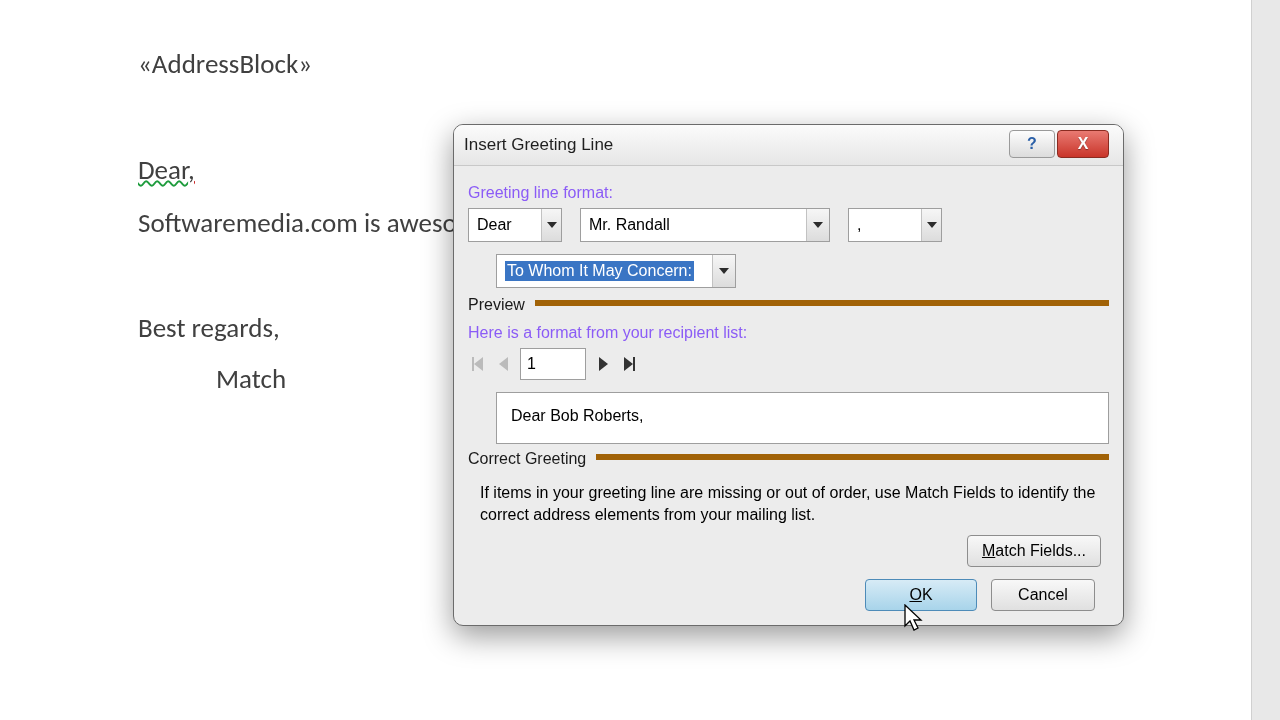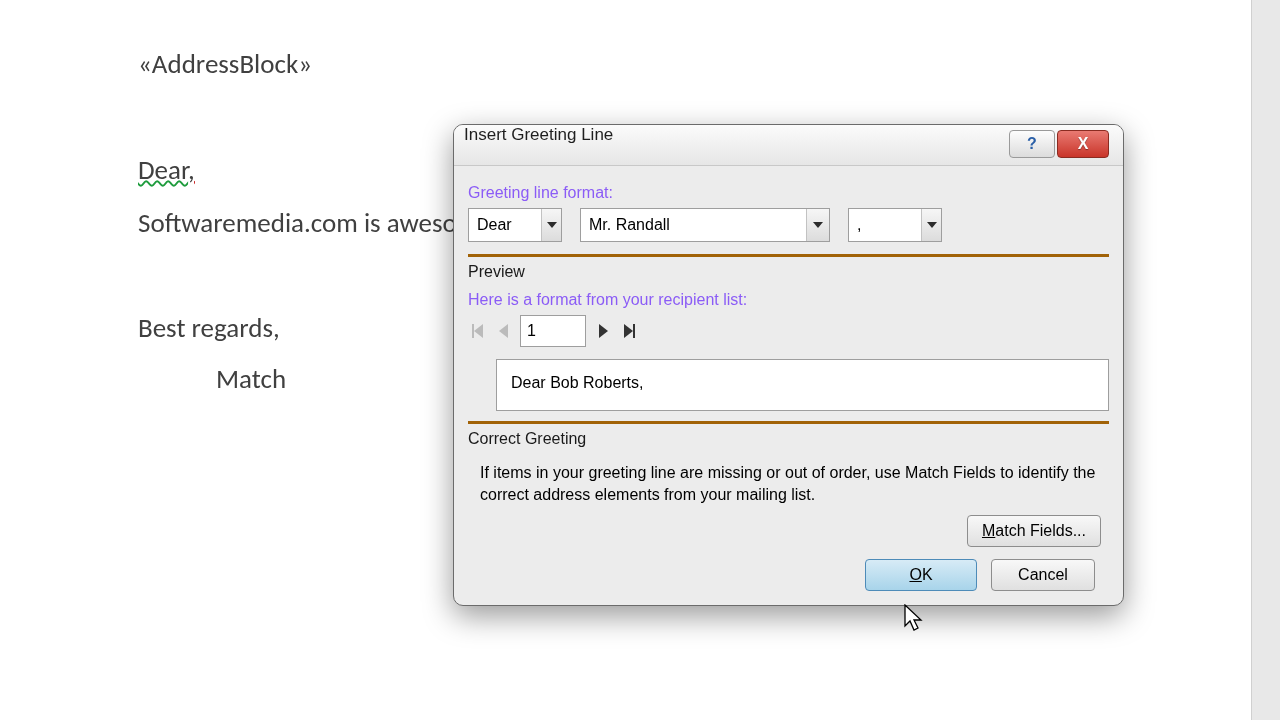--- a/index.html
+++ b/index.html
@@ -2,35 +2,35 @@
 <html><head>
 <meta charset="utf-8">
 <style>
 html,body{margin:0;padding:0;width:1280px;height:720px;background:#fff;font-family:Calibri,Segoe UI,sans-serif;overflow:hidden}
 #doc{position:absolute;left:0;top:0;width:1252px;height:720px;background:#fff}
 #scrollGutter{position:absolute;right:0;top:0;width:28px;height:720px;background:#e8e8e8;border-left:1px solid #d0d0d0}
 .docText{position:absolute;color:#404040;font-size:27px}
 .wavyG{text-decoration:underline wavy #1e9c3d;text-decoration-thickness:2px}
 .wavyR{text-decoration:underline wavy #c00000;text-decoration-thickness:2px}
 #dlg{position:absolute;left:453px;top:124px;width:669px;border-radius:10px;background:#ececec;border:1px solid #6b6b6b;box-shadow:0 10px 30px rgba(0,0,0,.4);font-family:"Segoe UI",Tahoma,sans-serif;font-size:16px;overflow:hidden}
-#titleBar{height:40px;display:flex;background:linear-gradient(#fbfbfb,#e6e6e6);border-bottom:1px solid #c8c8c8}
+#titleBar{height:40px;display:flex;align-items:center;background:linear-gradient(#fbfbfb,#e6e6e6);border-bottom:1px solid #c8c8c8}
 #title{padding-left:10px;color:#1f1f1f;font-size:17px}
 .tbtn{position:absolute;top:5px;width:44px;height:26px;border-radius:4px;border:1px solid #9a9a9a;display:flex;align-items:center;justify-content:center;cursor:default}
 #helpBtn{right:68px;background:linear-gradient(#fdfdfd,#dcdcdc)}
 #closeBtn{right:14px;width:50px;background:linear-gradient(#e97a72,#c9352a);border-color:#8b2b21}
 #closeBtn span{color:#fff;font-weight:700;font-size:16px;text-shadow:0 1px 1px rgba(0,0,0,.4)}
 #helpBtn span{color:#2a5fa7;font-weight:700;font-size:16px}
 #body{padding:12px 14px 14px 14px}
 .lbl{color:#8b5cf6;margin:6px 0 6px 0}
 .row{display:flex;gap:18px;align-items:center;margin-bottom:12px}
 .combo{display:flex;height:32px;border:1px solid #9e9e9e;background:#fff}
 .combo .val{padding:5px 8px;display:flex;align-items:center}
 .combo .dd{width:22px;border-left:1px solid #c2c2c2;background:linear-gradient(#f6f6f6,#dcdcdc);display:flex;align-items:center;justify-content:center}
 .caret{width:0;height:0;border-left:5px solid transparent;border-right:5px solid transparent;border-top:6px solid #2b2b2b}
-#secHdr,#secHdr2{margin-top:4px;padding-top:20px;border-top:3px solid #a16207;position:relative}
+#secHdr,#secHdr2{margin-top:4px;padding-top:4px;border-top:6px solid #a16207;position:relative}
 #secHdr span,#secHdr2 span{background:#ececec;position:relative;top:-14px;padding-right:10px;color:#1a1a1a}
 .navRow{display:flex;align-items:center;gap:8px;margin:4px 0 12px 0}
 .navBtn{width:18px;height:28px;display:flex;align-items:center;justify-content:center;color:#888}
 .recInput{width:52px;height:26px;border:1px solid #9e9e9e;background:#fff;padding:2px 6px;font-size:16px;font-family:inherit}
 .tri{width:0;height:0}
 .triL{border-top:7px solid transparent;border-bottom:7px solid transparent;border-right:9px solid currentColor}
 .triR{border-top:7px solid transparent;border-bottom:7px solid transparent;border-left:9px solid currentColor}
 .bar{width:2px;height:14px;background:currentColor;display:inline-block}
 #previewBox{margin:0 0 10px 28px;border:1px solid #9e9e9e;background:#fff;padding:14px 14px 18px 14px}
 .help{padding:0 8px 0 12px;line-height:1.35}
@@ -84,20 +84,30 @@
           </div>
       </div>
       <div class="combo" style="width:92px">
         <div class="val" style="width:66px">,</div>
         <div class="dd">
             <div class="caret"></div>
           </div>
       </div>
     </div>
 
+    <div class="row">
+      <div class="combo" style="width:238px;margin-left:28px">
+        <div class="val" style="flex:1">
+            <span class="selBlue">To Whom It May Concern:</span>
+          </div>
+        <div class="dd">
+            <div class="caret"></div>
+          </div>
+      </div>
+    </div>
 
     <div id="secHdr"><span>Preview</span></div>
     <div class="lbl" style="margin-top:-4px">Here is a format from your recipient list:</div>
     <div class="navRow">
       <div class="navBtn" style="color:#bbb">
           <span class="bar"></span>
           <span class="tri triL"></span>
         </div>
       <div class="navBtn" style="color:#bbb">
           <span class="tri triL"></span>

